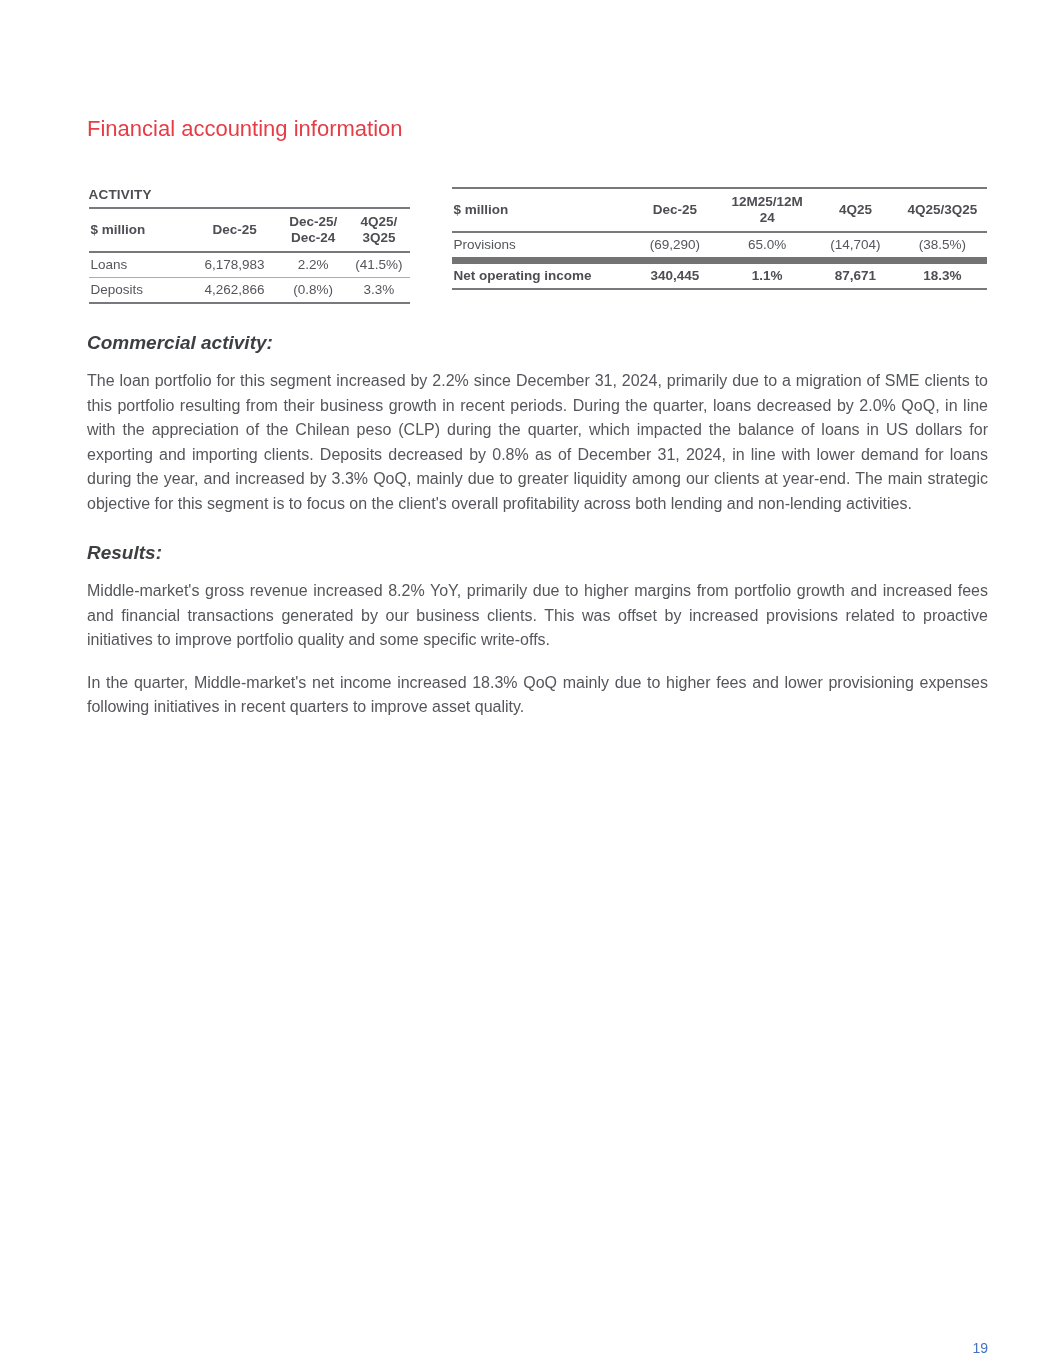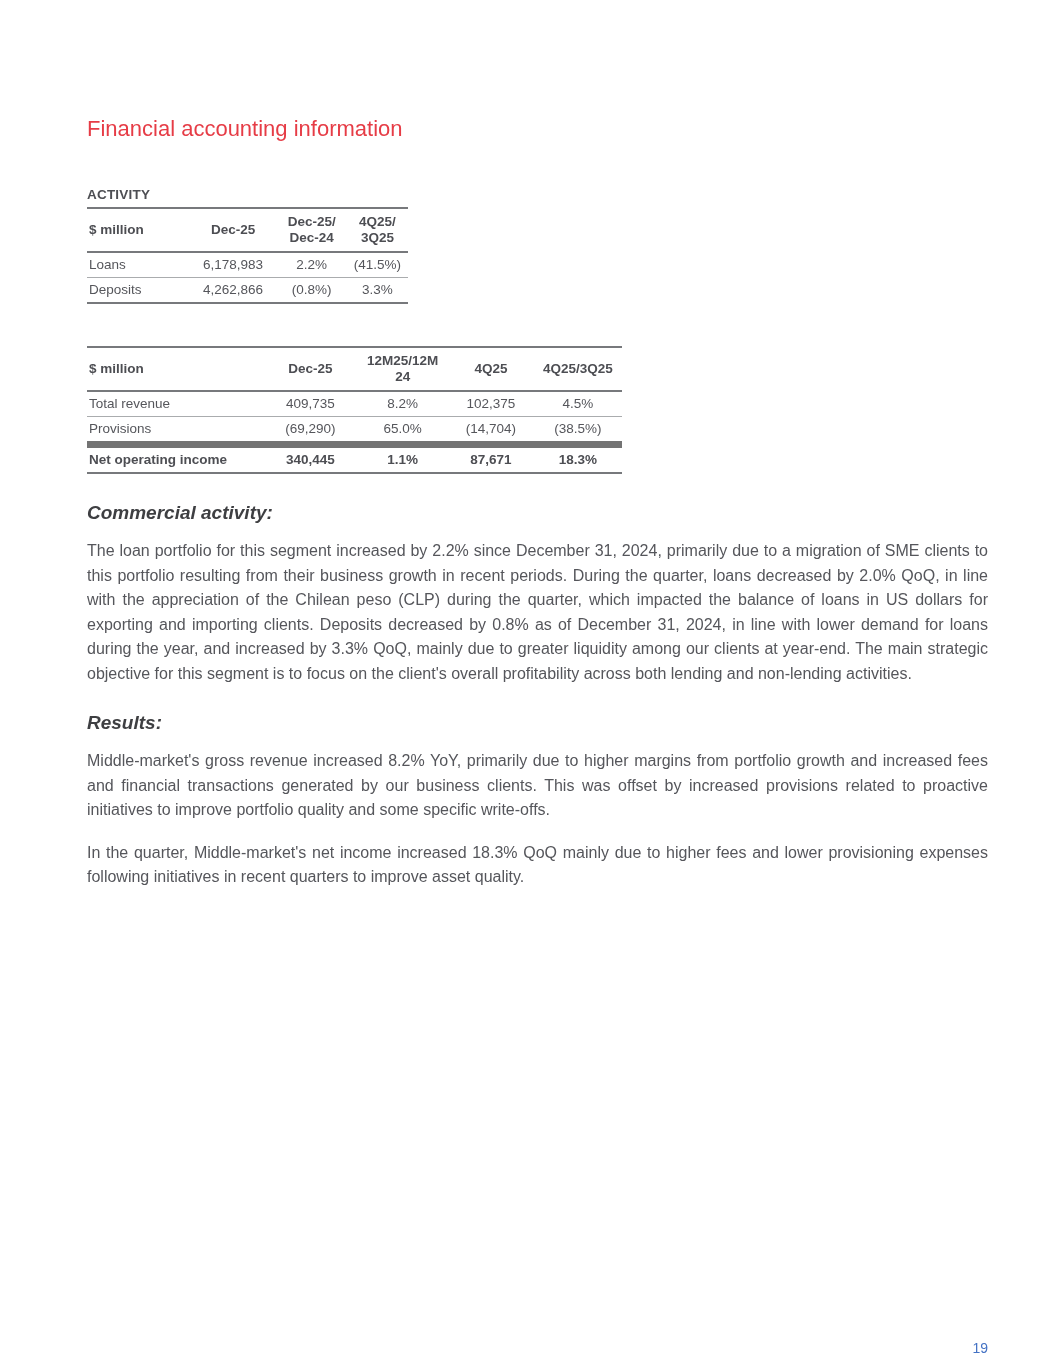--- a/index.html
+++ b/index.html
@@ -34,21 +34,21 @@
   }
   .title-red {
     color: #e63c46;
     font-size: 22px;
     font-weight: normal;
     line-height: 26px;
     margin-bottom: 45px;
   }
   .tables-row {
     display: flex;
-    flex-direction: column;
+    flex-direction: row;
     gap: 42px;
     align-items: flex-start;
     justify-content: center;
   }
   .table-block-activity { width: 321px; }
   .table-block-results  { width: 535px; }
   .table-title {
     font-size: 13.5px;
     font-weight: bold;
     color: #4d4e53;
@@ -203,27 +203,20 @@
               <th>
                 <div>4Q25</div>
               </th>
               <th>
                 <div>4Q25/3Q25</div>
               </th>
             </tr>
           </thead>
           <tbody>
             <tr>
-              <td class="col-label">Total revenue</td>
-              <td>409,735</td>
-              <td>8.2%</td>
-              <td>102,375</td>
-              <td>4.5%</td>
-            </tr>
-            <tr>
               <td class="col-label">Provisions</td>
               <td>(69,290)</td>
               <td>65.0%</td>
               <td>(14,704)</td>
               <td>(38.5%)</td>
             </tr>
             <tr class="total-row">
               <td class="col-label">Net operating income</td>
               <td>340,445</td>
               <td>1.1%</td>

